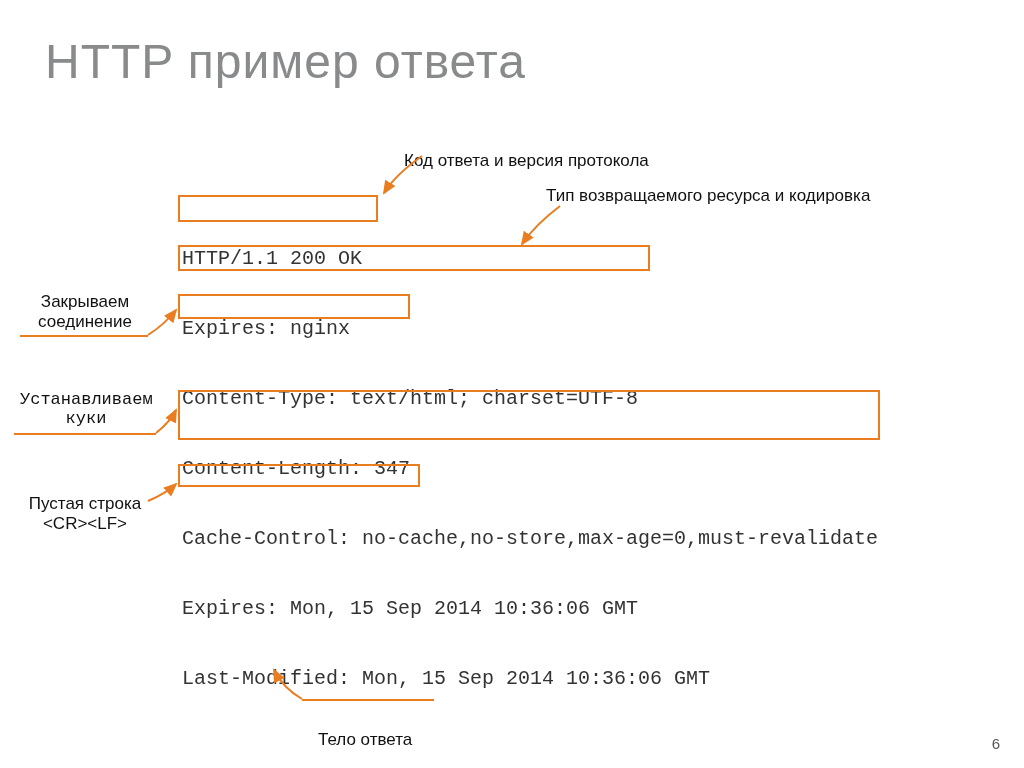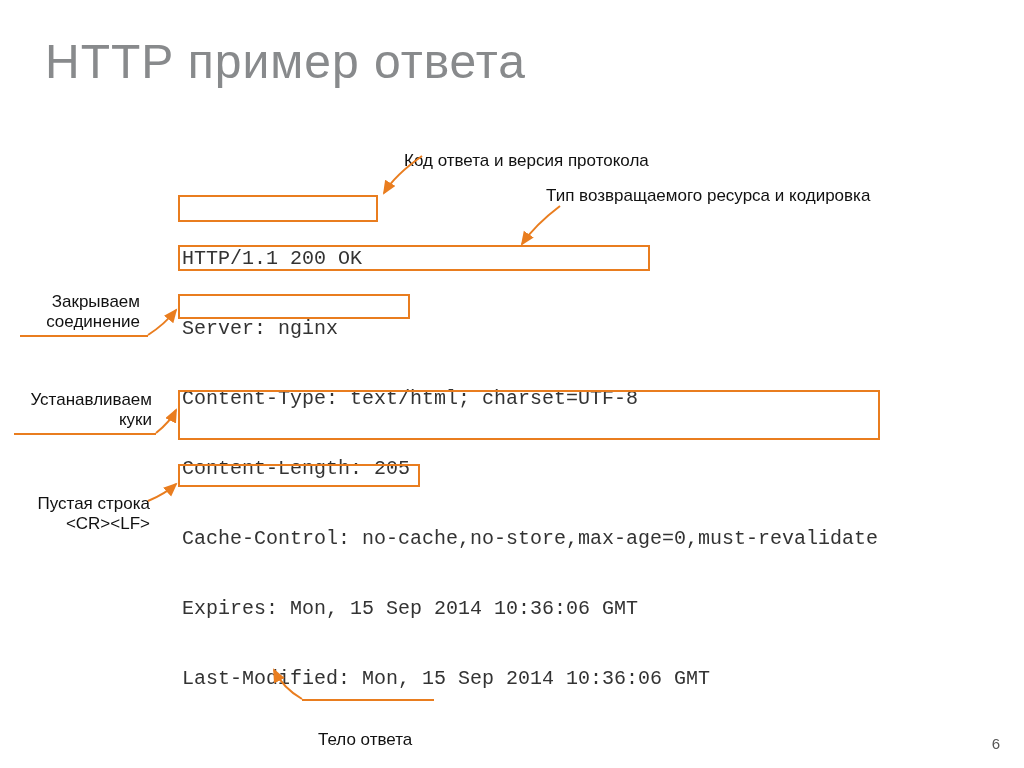--- a/index.html
+++ b/index.html
@@ -47,21 +47,21 @@
     box-sizing: border-box;
     pointer-events: none;
   }
   
   .annot {
     position: absolute;
     font-size: 17px;
     color: #111;
   }
   .annot.center {
-    text-align: right;
+    text-align: center;
   }
   
   svg.arrow {
     position: absolute;
     overflow: visible;
     pointer-events: none;
   }
   .page-num {
     position: absolute;
     bottom: 16px;
@@ -78,23 +78,23 @@
 </style>
 </head>
 <body>
 
 <div class="slide">
 
   <div class="title">HTTP пример ответа</div>
 
   <div class="code-block">
     <span class="code-line">HTTP/1.1 200 OK</span>
-    <span class="code-line">Server: nginx</span>
+    <span class="code-line">Expires: nginx</span>
     <span class="code-line">Content-Type: text/html; charset=UTF-8</span>
-    <span class="code-line">Content-Length: 205</span>
+    <span class="code-line">Content-Length: 347</span>
     <span class="code-line">Cache-Control: no-cache,no-store,max-age=0,must-revalidate</span>
     <span class="code-line">Expires: Mon, 15 Sep 2014 10:36:06 GMT</span>
     <span class="code-line">Last-Modified: Mon, 15 Sep 2014 10:36:06 GMT</span>
     
     
     
     
     
     
     
@@ -135,21 +135,21 @@
   <div class="annot center" style="left:30px; top:292px; width:110px;">
     <div>Закрываем</div>
     <div>соединение</div>
   </div>
 
   <div class="uline" style="left:20px; top:335px; width:128px;"></div>
   <svg class="arrow" style="left:0; top:0;" width="1024" height="768">
     <path d="M 148 335 Q 165 324 176 310" stroke="#e97d1f" stroke-width="2" fill="none" marker-end="url(#ah)"></path>
   </svg>
 
-  <div class="annot center" style="left:20px; top:390px; width:132px;">
+  <div class="annot center" style="left:20px; top:390px; width:132px;font-family:Liberation Mono, monospace;">
     <div>Устанавливаем</div>
     <div>куки</div>
   </div>
   <div class="uline" style="left:14px; top:433px; width:142px;"></div>
   <svg class="arrow" style="left:0; top:0;" width="1024" height="768">
     <path d="M 156 433 Q 170 422 176 410" stroke="#e97d1f" stroke-width="2" fill="none" marker-end="url(#ah)"></path>
   </svg>
 
   <div class="annot center" style="left:20px; top:494px; width:130px;">
     <div>Пустая строка</div>

